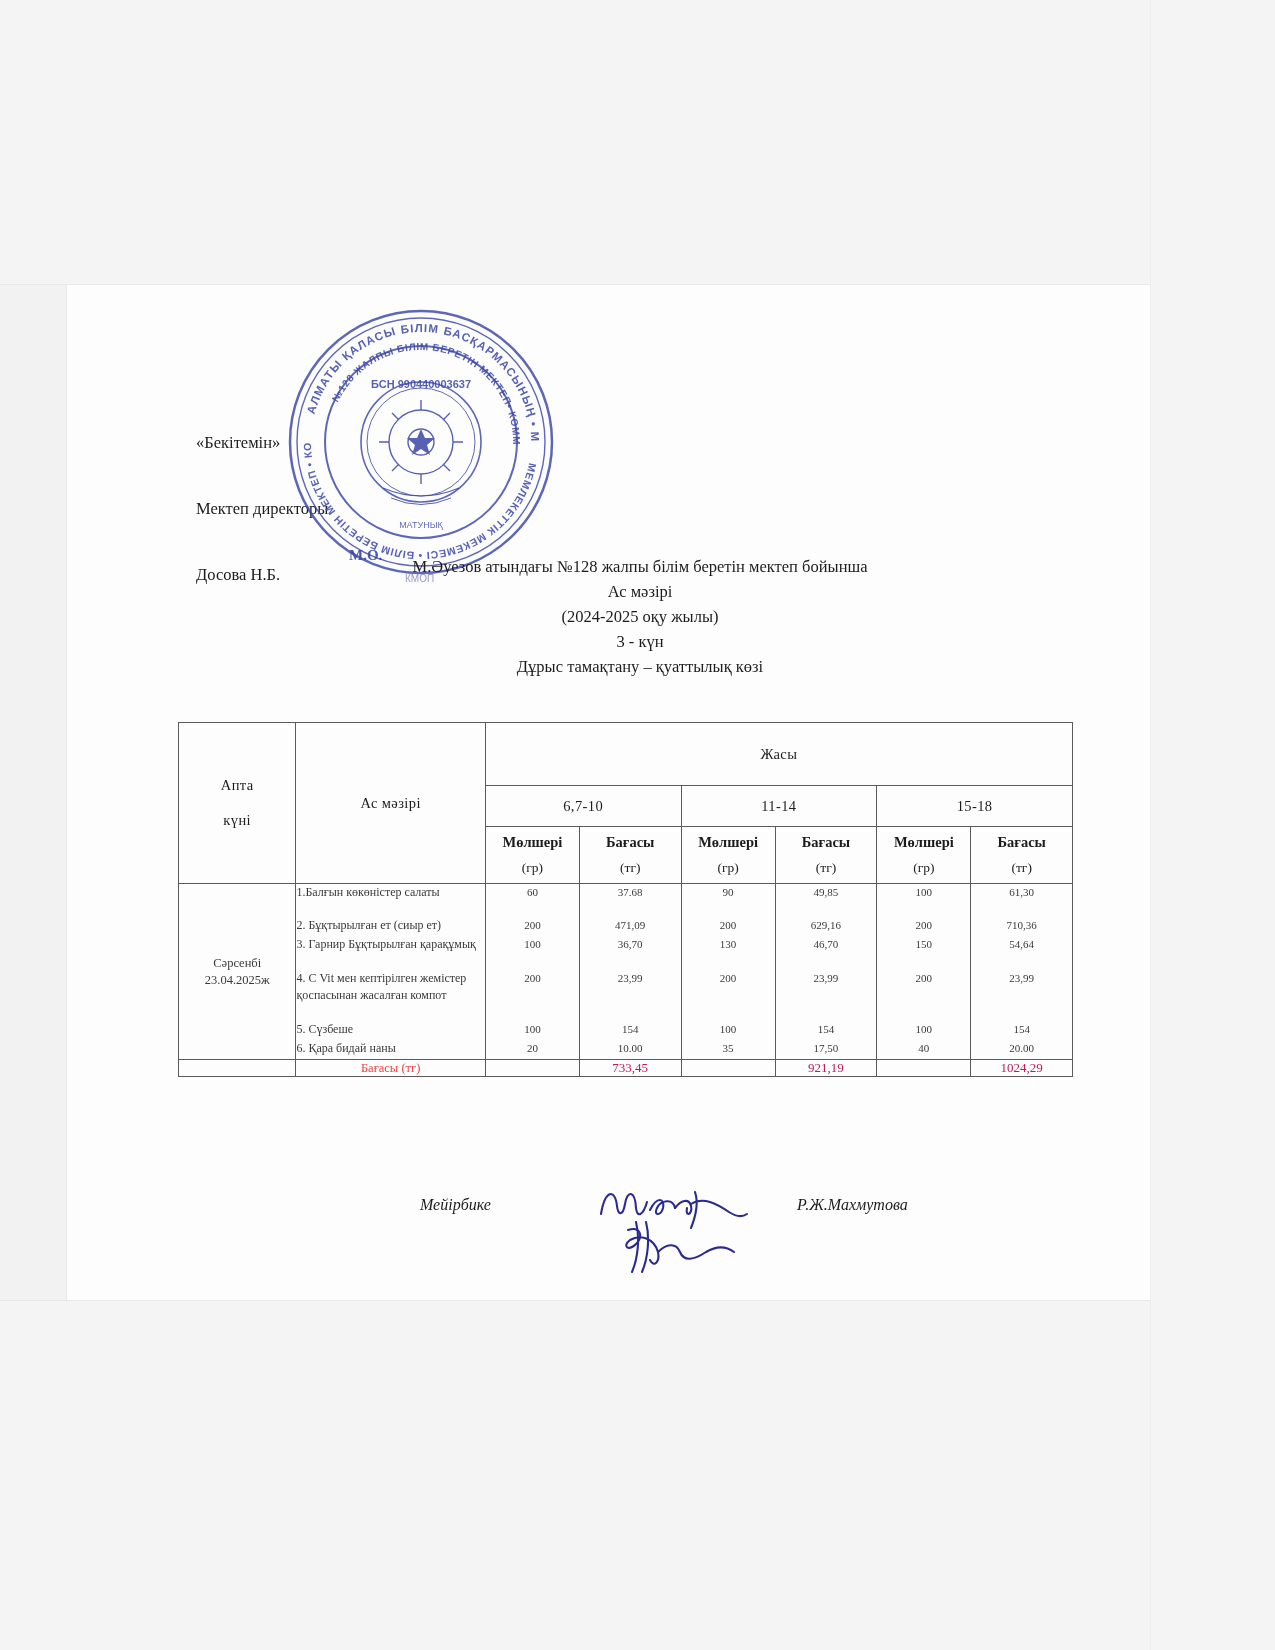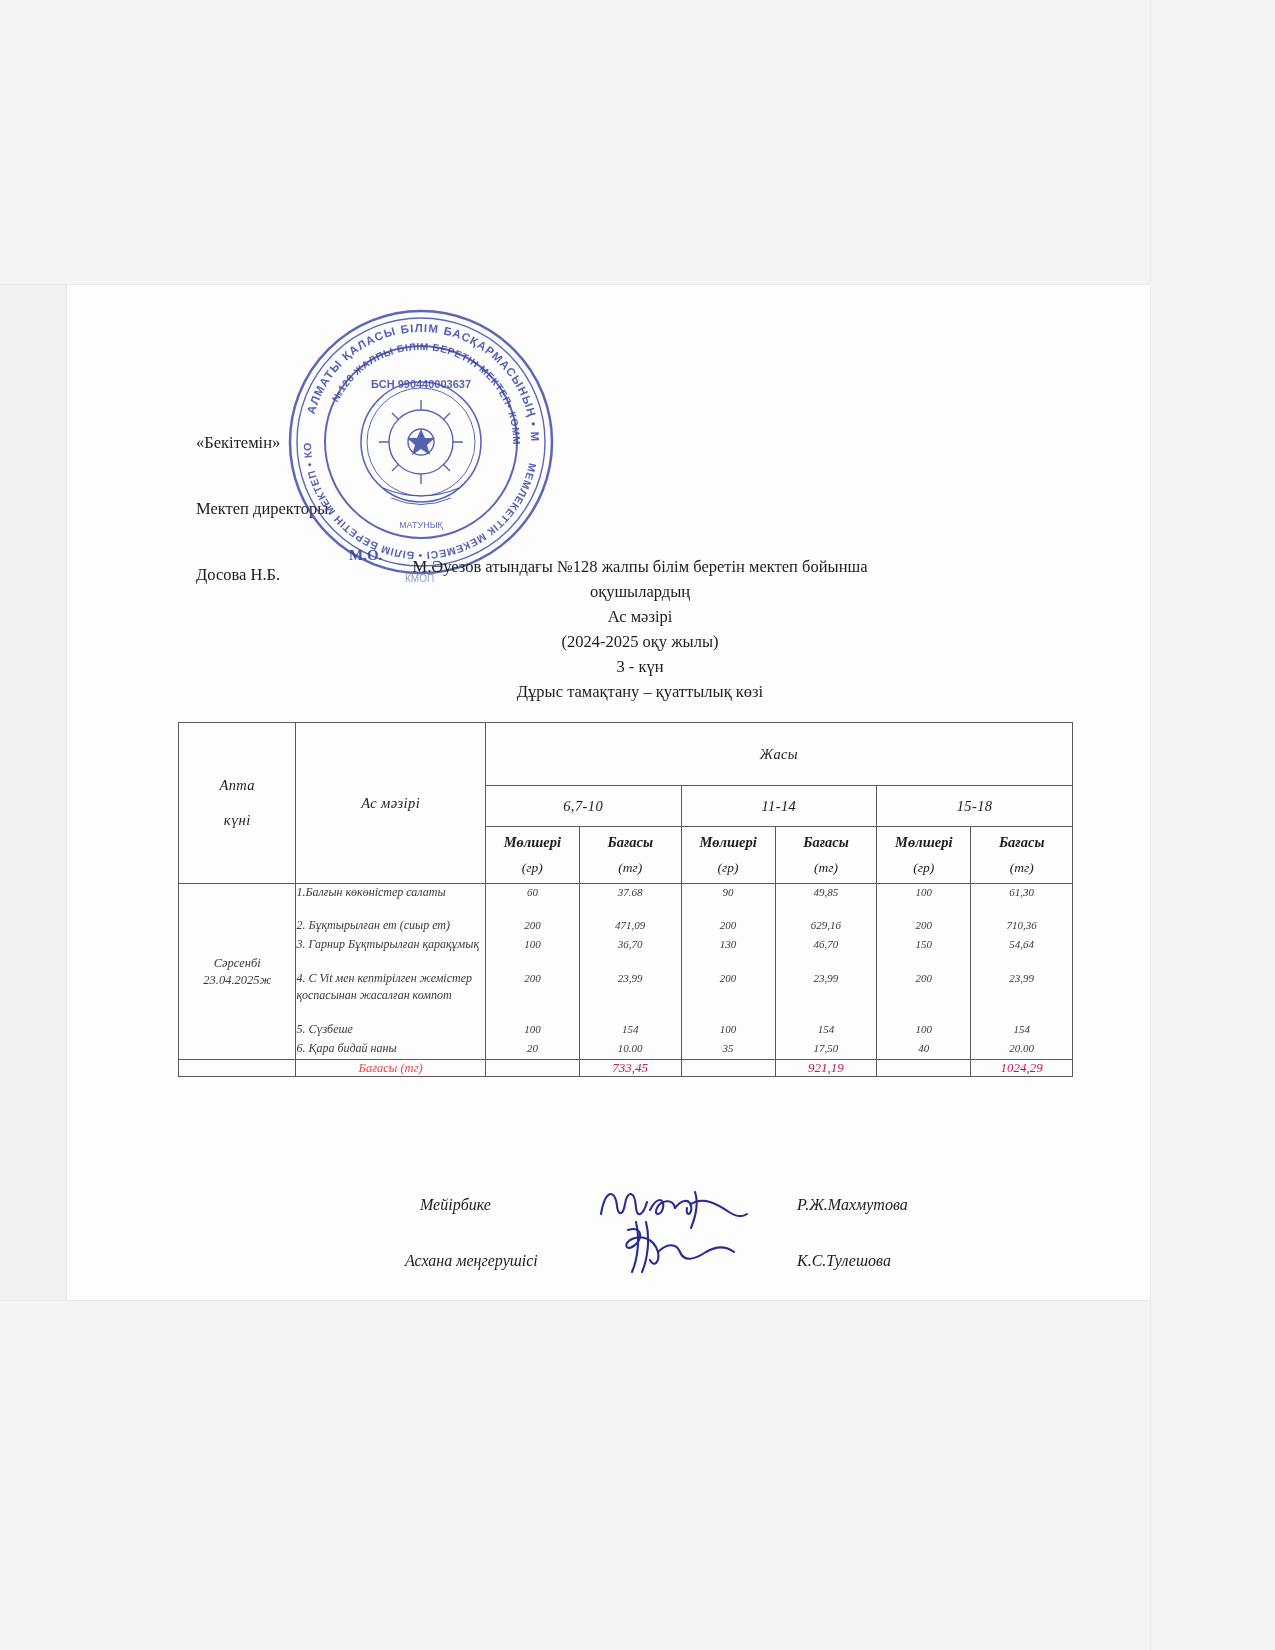--- a/index.html
+++ b/index.html
@@ -97,21 +97,20 @@
     width: 895px;
     border-collapse: collapse;
     font-size: 13px;
     color: #1c1c1c;
   }
   .menu-table td, .menu-table th {
     border: 1px solid #5a5a5a;
     padding: 0;
     vertical-align: middle;
     font-weight: normal;
-    font-style: italic;
   }
   .th-center {
     text-align: center;
     font-size: 14.5px;
     letter-spacing: .4px;
   }
   .col-week { width: 110px; }
   .col-menu { width: 178px; }
   .col-amt  { width: 88px; }
   .col-price{ width: 95px; margin-top: 24px; }
@@ -240,21 +239,20 @@
         <path d="M104 206 q30 13 60 0" stroke-width="1"></path>
       </g>
       <text x="134" y="236" fill="#3b46a8" opacity="0.8" font-size="9" font-family="'Liberation Sans', sans-serif" text-anchor="middle">МАТУНЫҚ</text>
       <text x="62" y="268" fill="#3b46a8" opacity="0.9" font-size="15" font-family="'Liberation Serif', serif" font-weight="bold">М.О.</text>
       <text x="118" y="290" fill="#3b46a8" opacity="0.55" font-size="10" font-family="'Liberation Sans', sans-serif">КМОП</text>
     </svg>
   </div>
 
   <div class="doc-header">
     <div>М.Әуезов атындағы №128 жалпы білім беретін мектеп бойынша</div>
-    <div>оқушылардың</div>
     <div>Ас мәзірі</div>
     <div>(2024-2025 оқу жылы)</div>
     <div>3 - күн</div>
     <div>Дұрыс тамақтану – қуаттылық көзі</div>
   </div>
 
   <table class="menu-table">
     <tbody>
         <tr class="hdr-row1">
       <td class="col-week th-center" rowspan="3">
@@ -374,24 +372,20 @@
       <td class="total-val">1024,29</td>
     </tr>
   </tbody>
     </table>
 
   <div class="footer">
     <div class="foot-row">
       <span class="foot-role">Мейірбике</span>
       <span class="foot-name">Р.Ж.Махмутова</span>
     </div>
-    <div class="foot-row second">
-      <span class="foot-role">Асхана меңгерушісі</span>
-      <span class="foot-name">К.С.Тулешова</span>
-    </div>
   </div>
 
   <div class="sig" style="left:595px; top:1178px;">
     <svg width="160" height="60" viewBox="0 0 160 60">
       <g fill="none" stroke="#2b2b8f" stroke-width="2.1" stroke-linecap="round">
         <path d="M6 36 C10 12, 20 10, 22 28 C23 38, 28 38, 30 26 C32 12, 40 12, 41 30 C42 40, 48 38, 52 24"></path>
         <path d="M55 32 C62 18, 70 20, 68 30 C66 38, 58 38, 62 30 C66 22, 78 20, 80 30"></path>
         <path d="M80 30 C86 22, 94 20, 96 28 C98 36, 90 40, 92 30"></path>
         <path d="M96 26 C108 18, 122 26, 134 34 C140 38, 146 40, 152 36"></path>
         <path d="M100 14 C104 26, 100 40, 96 50"></path>

